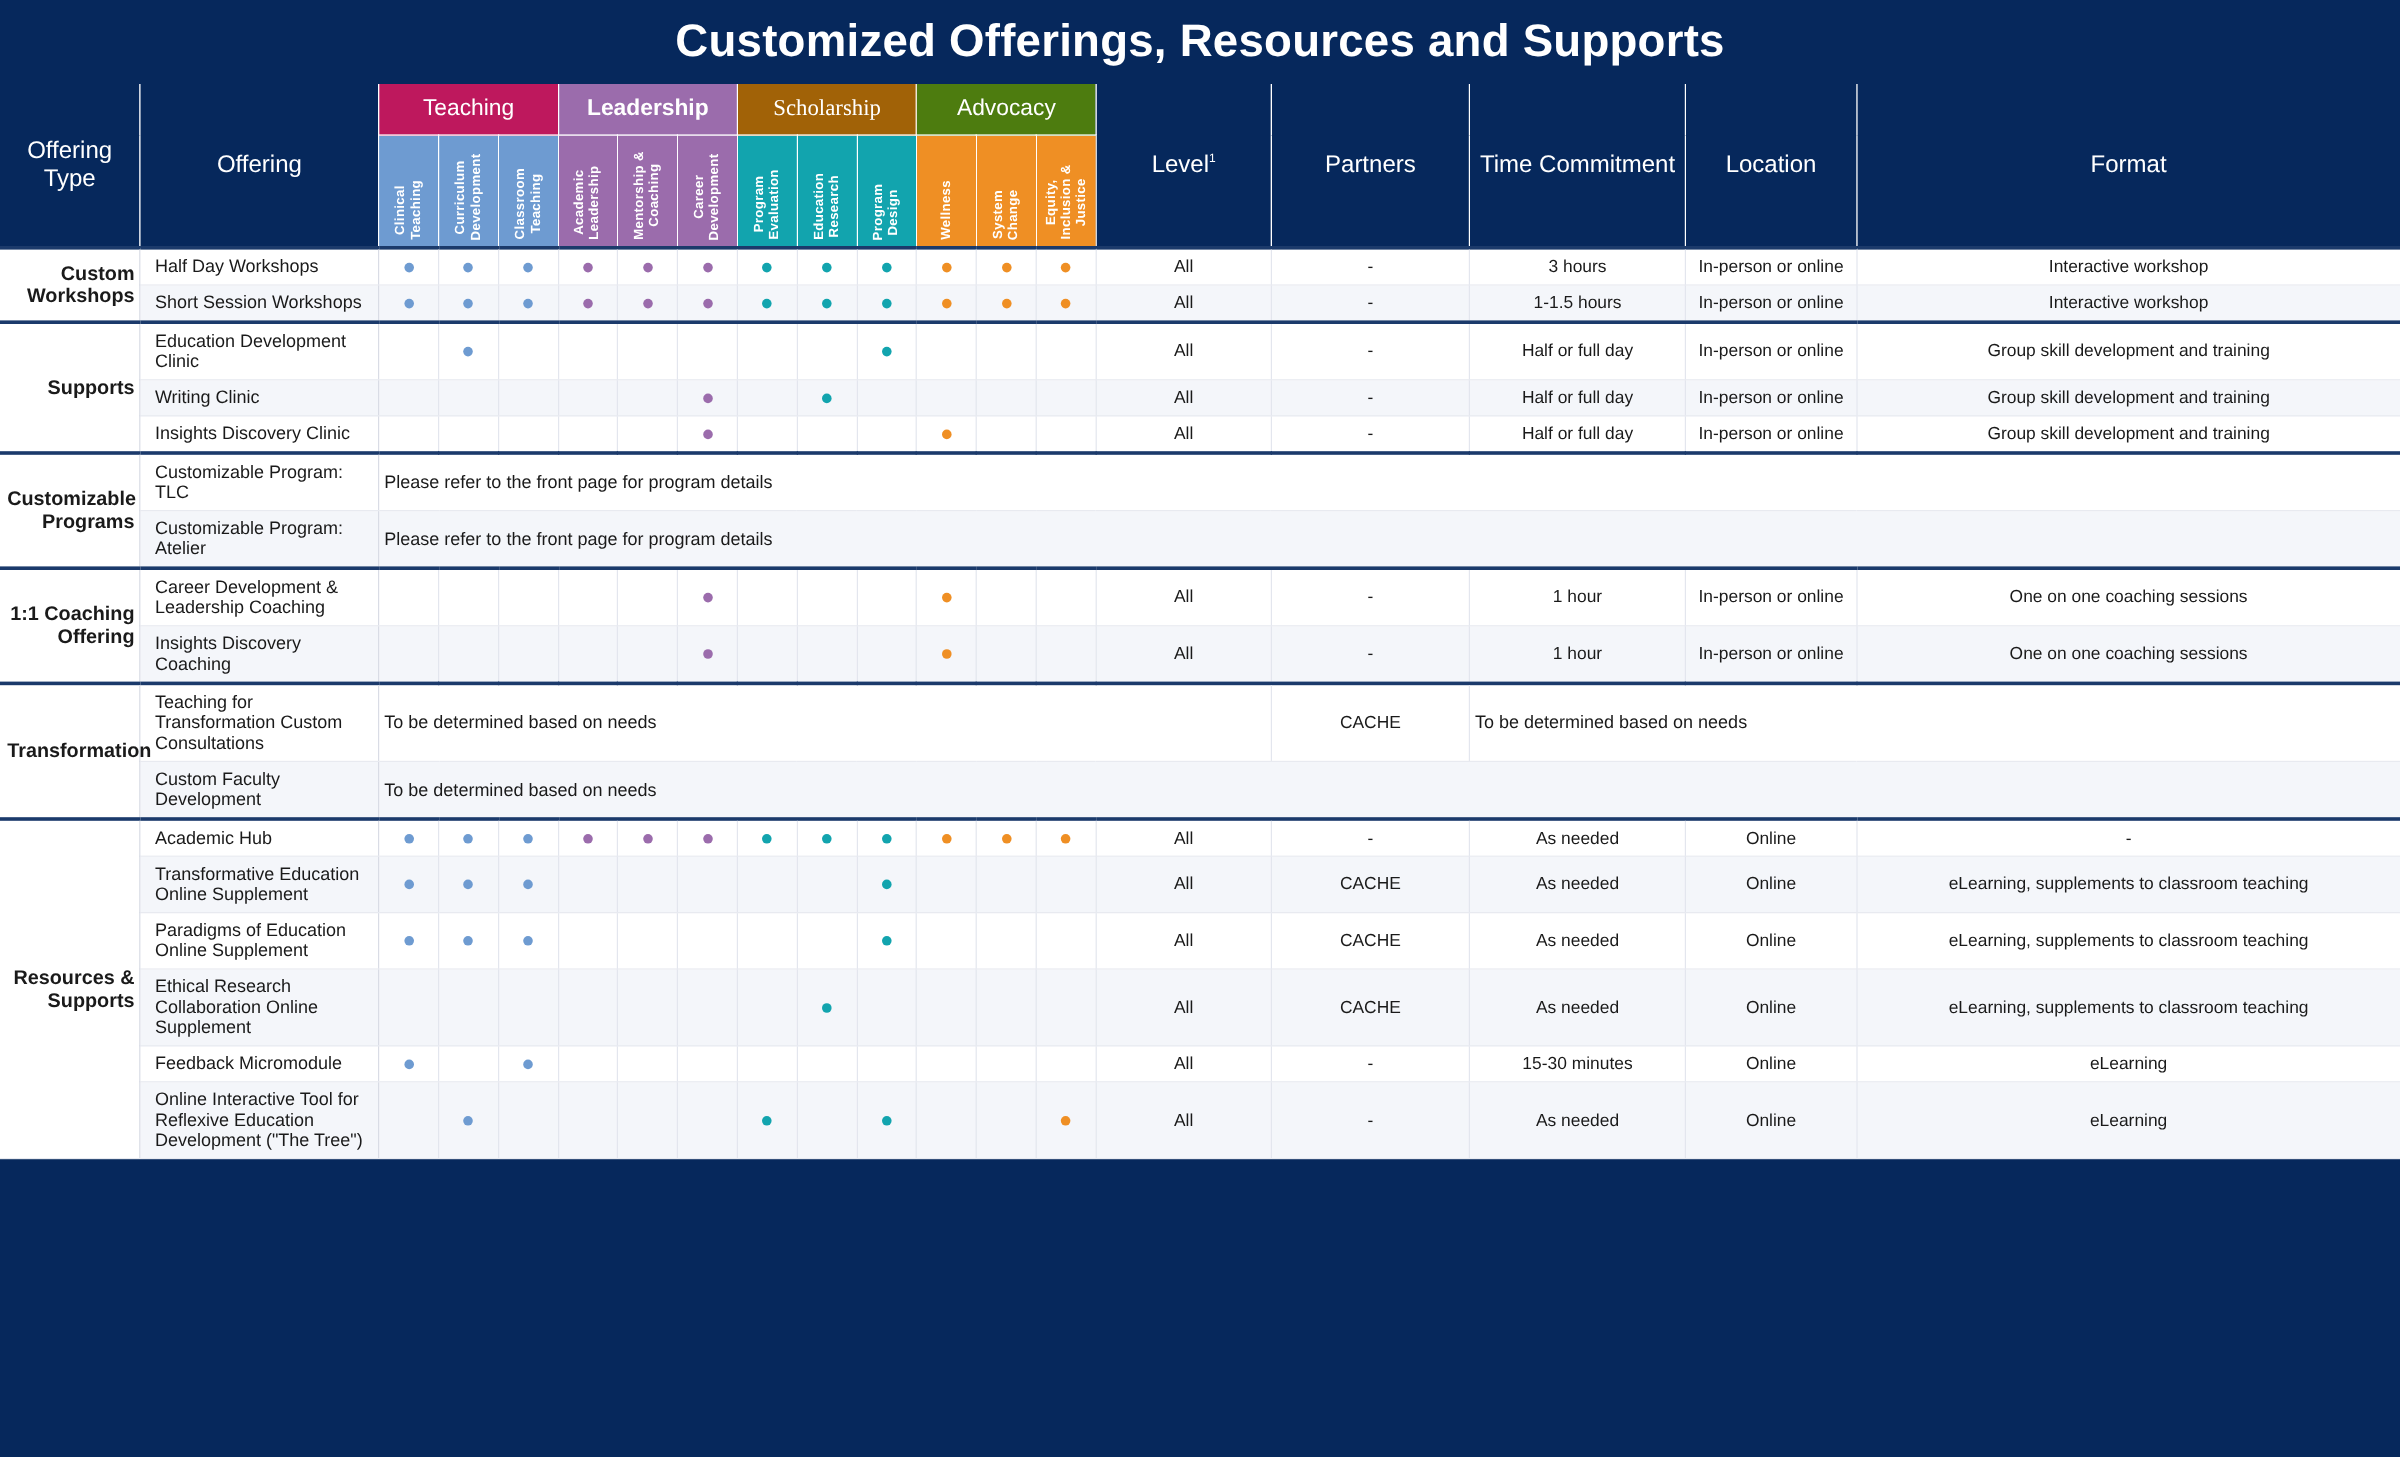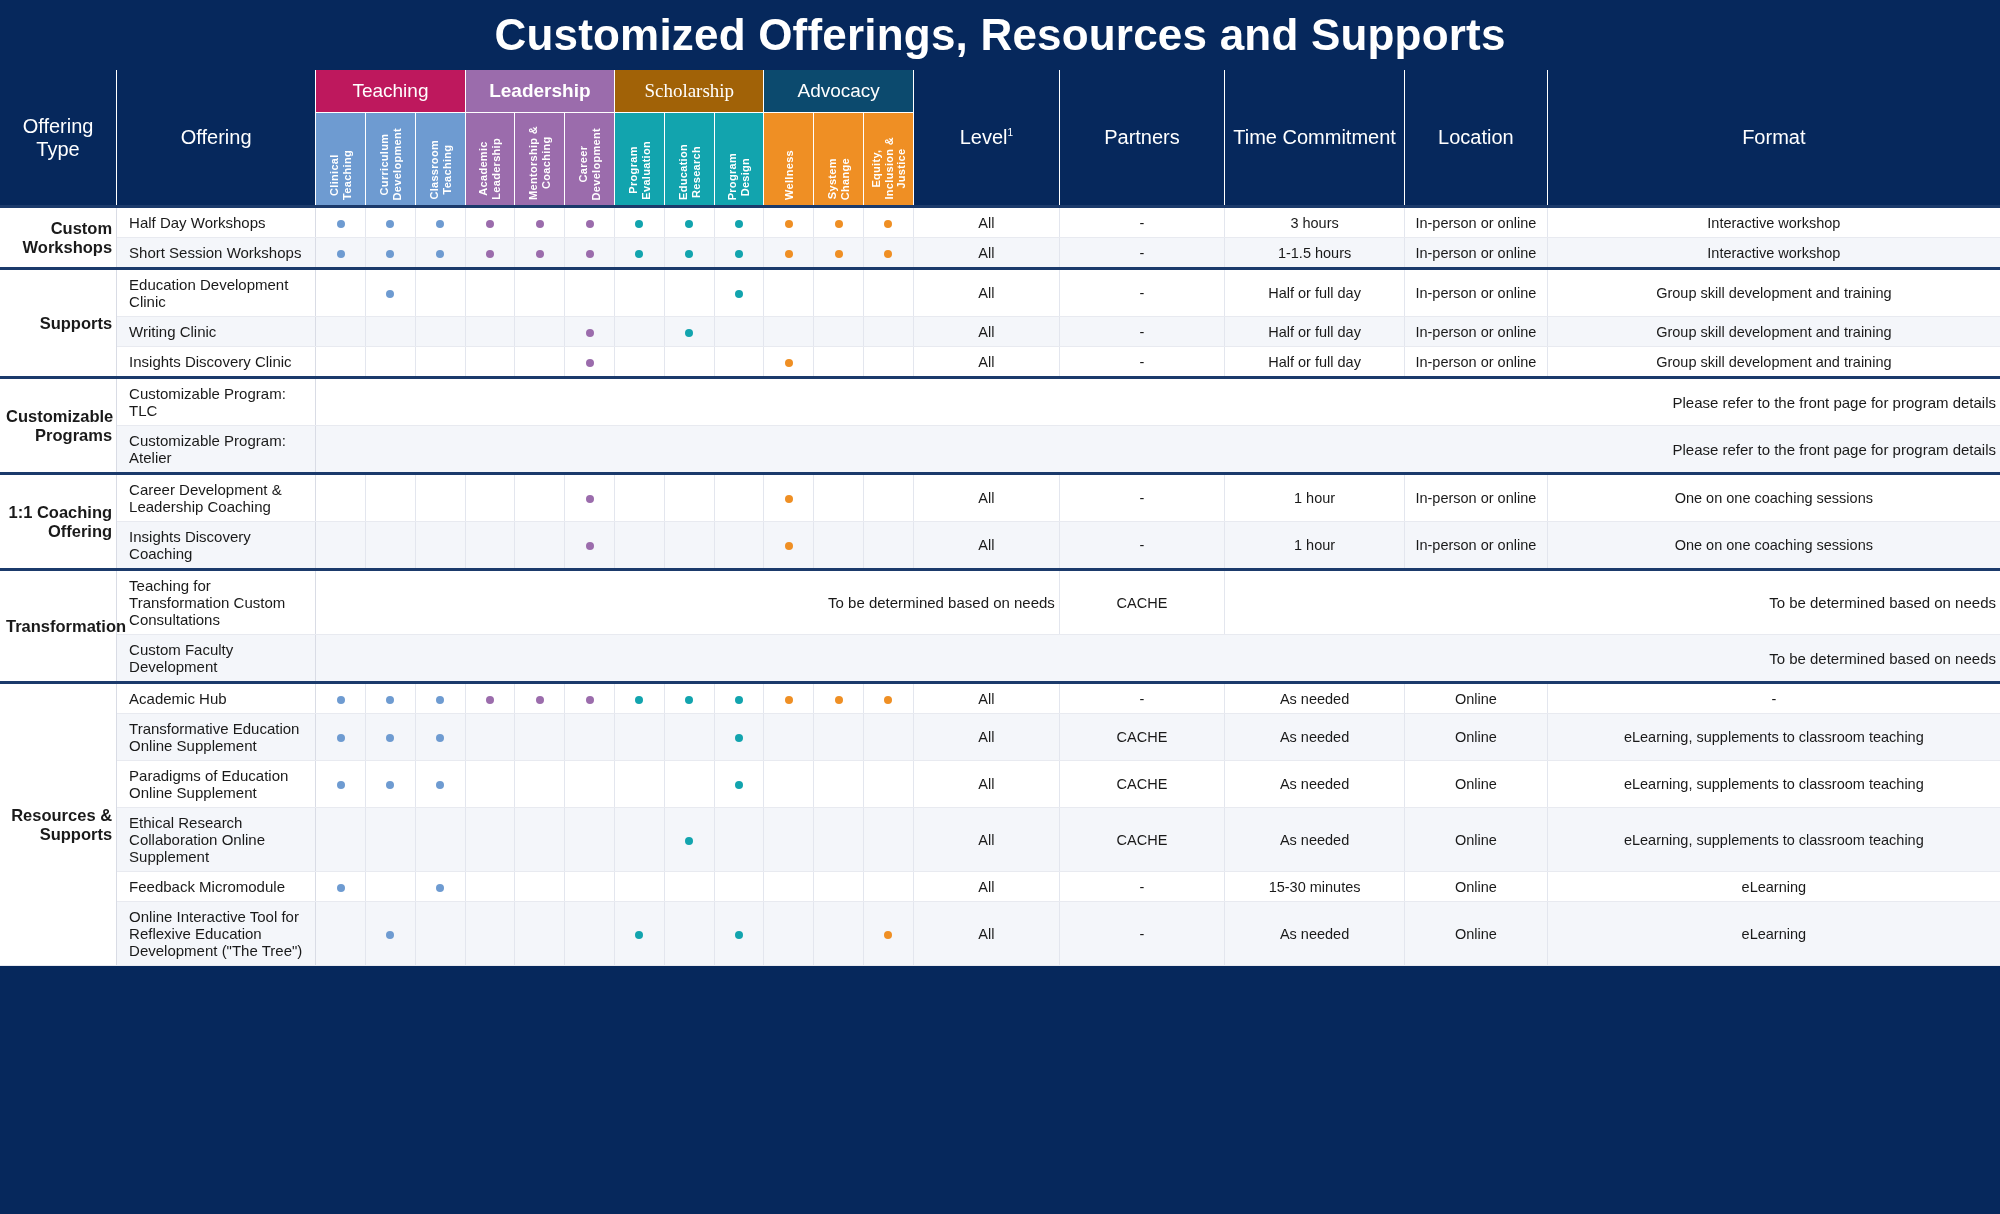--- a/index.html
+++ b/index.html
@@ -15,21 +15,21 @@
   
   .title-bar{
     background:#06285c;
     height:70px;
     display:flex;align-items:center;justify-content:center;
     flex:0 0 auto;
   }
   .title-bar h1{
     margin:0;
     color:#ffffff;
-    font-size:44px;
+    font-size:38px;
     font-weight:bold;
     letter-spacing:.2px;
   }
 
   
   table{
     border-collapse:collapse;
     table-layout:fixed;
     width:2000px;
     font-size:14.5px;
@@ -43,21 +43,21 @@
     border-right:1.5px solid #ffffff;
     border-bottom:none;
   }
   .grp{
     color:#fff;text-align:center;font-size:19px;font-weight:normal;
     height:42px;border-right:1.5px solid #fff;border-bottom:1.5px solid #fff;
   }
   .grp.teaching{background:#be185d;}
   .grp.leadership{background:#9b6cac;font-weight:bold;}
   .grp.scholarship{background:#a16207;font-family:Liberation Serif, serif;}
-  .grp.advocacy{background:#0c4a6e;}
+  .grp.advocacy{background:#4d7c0f;}
 
   .sub{
     color:#ffffff;font-size:11px;font-weight:bold;line-height:1.12;
     text-align:center;
     border-right:1.5px solid #fff;
     height:92px;
     position:relative;
   }
   .sub.teaching{background:#6e9bd1;}
   .sub.leadership{background:#9b6cac;}
@@ -105,21 +105,21 @@
   .sect-top td.type-cell{border-top:3px solid #1b3a6b;}
 
   .dot{
     display:inline-block;width:8px;height:8px;border-radius:50%;
   }
   .dot.b{background:#6e9bd1;}
   .dot.p{background:#9b6cac;}
   .dot.t{background:#12a4ae;}
   .dot.o{background:#ef8f24;}
 
-  .span-note{text-align:right;font-size:15px;}
+  .span-note{text-align:left;font-size:15px;}
 
   .footer-bar{
     background:#06285c;
     flex:1 1 auto;
     min-height:22px;
   }
   .sup{font-size:10px;vertical-align:super;}
 </style>
 </head>
 <body>

